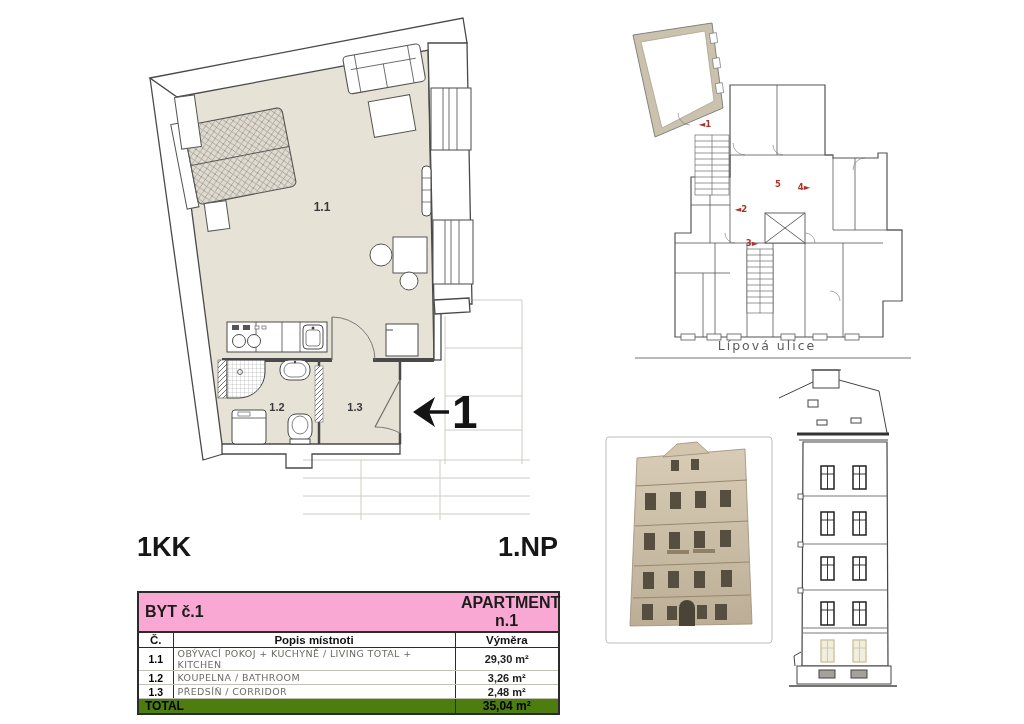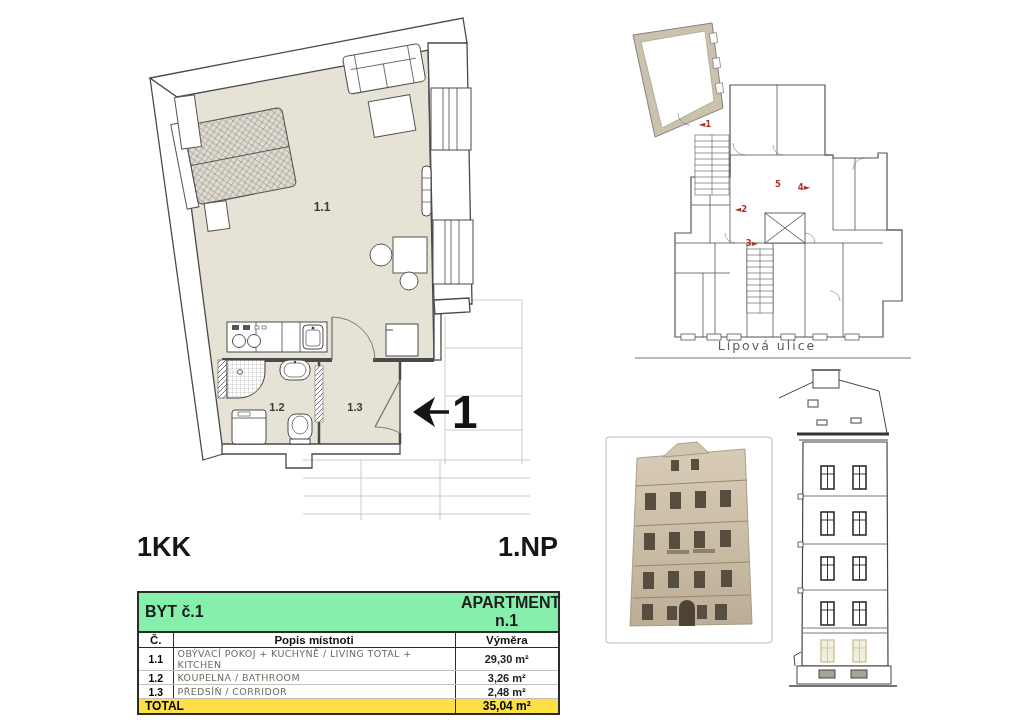--- a/index.html
+++ b/index.html
@@ -10,31 +10,31 @@
   .site-plan{left:615px;top:5px;}
   .photo{left:605px;top:436px;}
   .elevation{left:775px;top:356px;}
   .titleblock{position:absolute;left:137px;top:520px;width:421px;color:#161616;}
   .titleblock .addr{font-size:25px;font-weight:bold;letter-spacing:.5px;}
   .titleblock .row2{display:flex;justify-content:space-between;margin-top:12px;}
   .titleblock .row2 span{font-size:27px;font-weight:bold;}
   table.unit{position:absolute;left:137px;top:591px;width:421px;border-collapse:collapse;
              border:2px solid #2b2b2b;table-layout:fixed;}
   table.unit td{padding:0 4px;vertical-align:middle;}
-  tr.band{background:#86efac;}
+  tr.band{background:#f9a8d4;}
   tr.band td{font-size:16px;font-weight:bold;color:#1c1c1c;padding:1px 6px;border-bottom:2px solid #2b2b2b;}
   tr.band td.r{text-align:center;}
   tr.colhead td{font-size:11.5px;font-weight:bold;text-align:center;color:#111;
                 border-bottom:1.5px solid #2b2b2b;padding:1px 2px;border-left:1px solid #2b2b2b;}
   tr.colhead td:first-child{border-left:none;}
   tr.data td{height:13px;border-bottom:1px solid #c2c0b9;}
   tr.data td.num{font-size:10.5px;font-weight:bold;text-align:center;border-right:1px solid #2b2b2b;}
   tr.data td.desc{font-family:"DejaVu Sans",sans-serif;font-size:9.5px;color:#6b6a64;letter-spacing:.4px;}
   tr.data td.area{font-size:11px;font-weight:bold;color:#222;text-align:center;border-left:1px solid #2b2b2b;}
-  tr.total{background:#fde047;}
+  tr.total{background:#4d7c0f;}
   tr.total td{border-top:1.5px solid #2b2b2b;font-weight:bold;}
   tr.total td.lbl{font-size:12px;padding-left:6px;}
   tr.total td.area{font-size:12px;text-align:center;border-left:1px solid #2b2b2b;}
 </style>
 </head>
 <body>
 
 <div class="page">
 
   <svg class="main-plan" width="424" height="512" viewBox="0 0 424 512">

